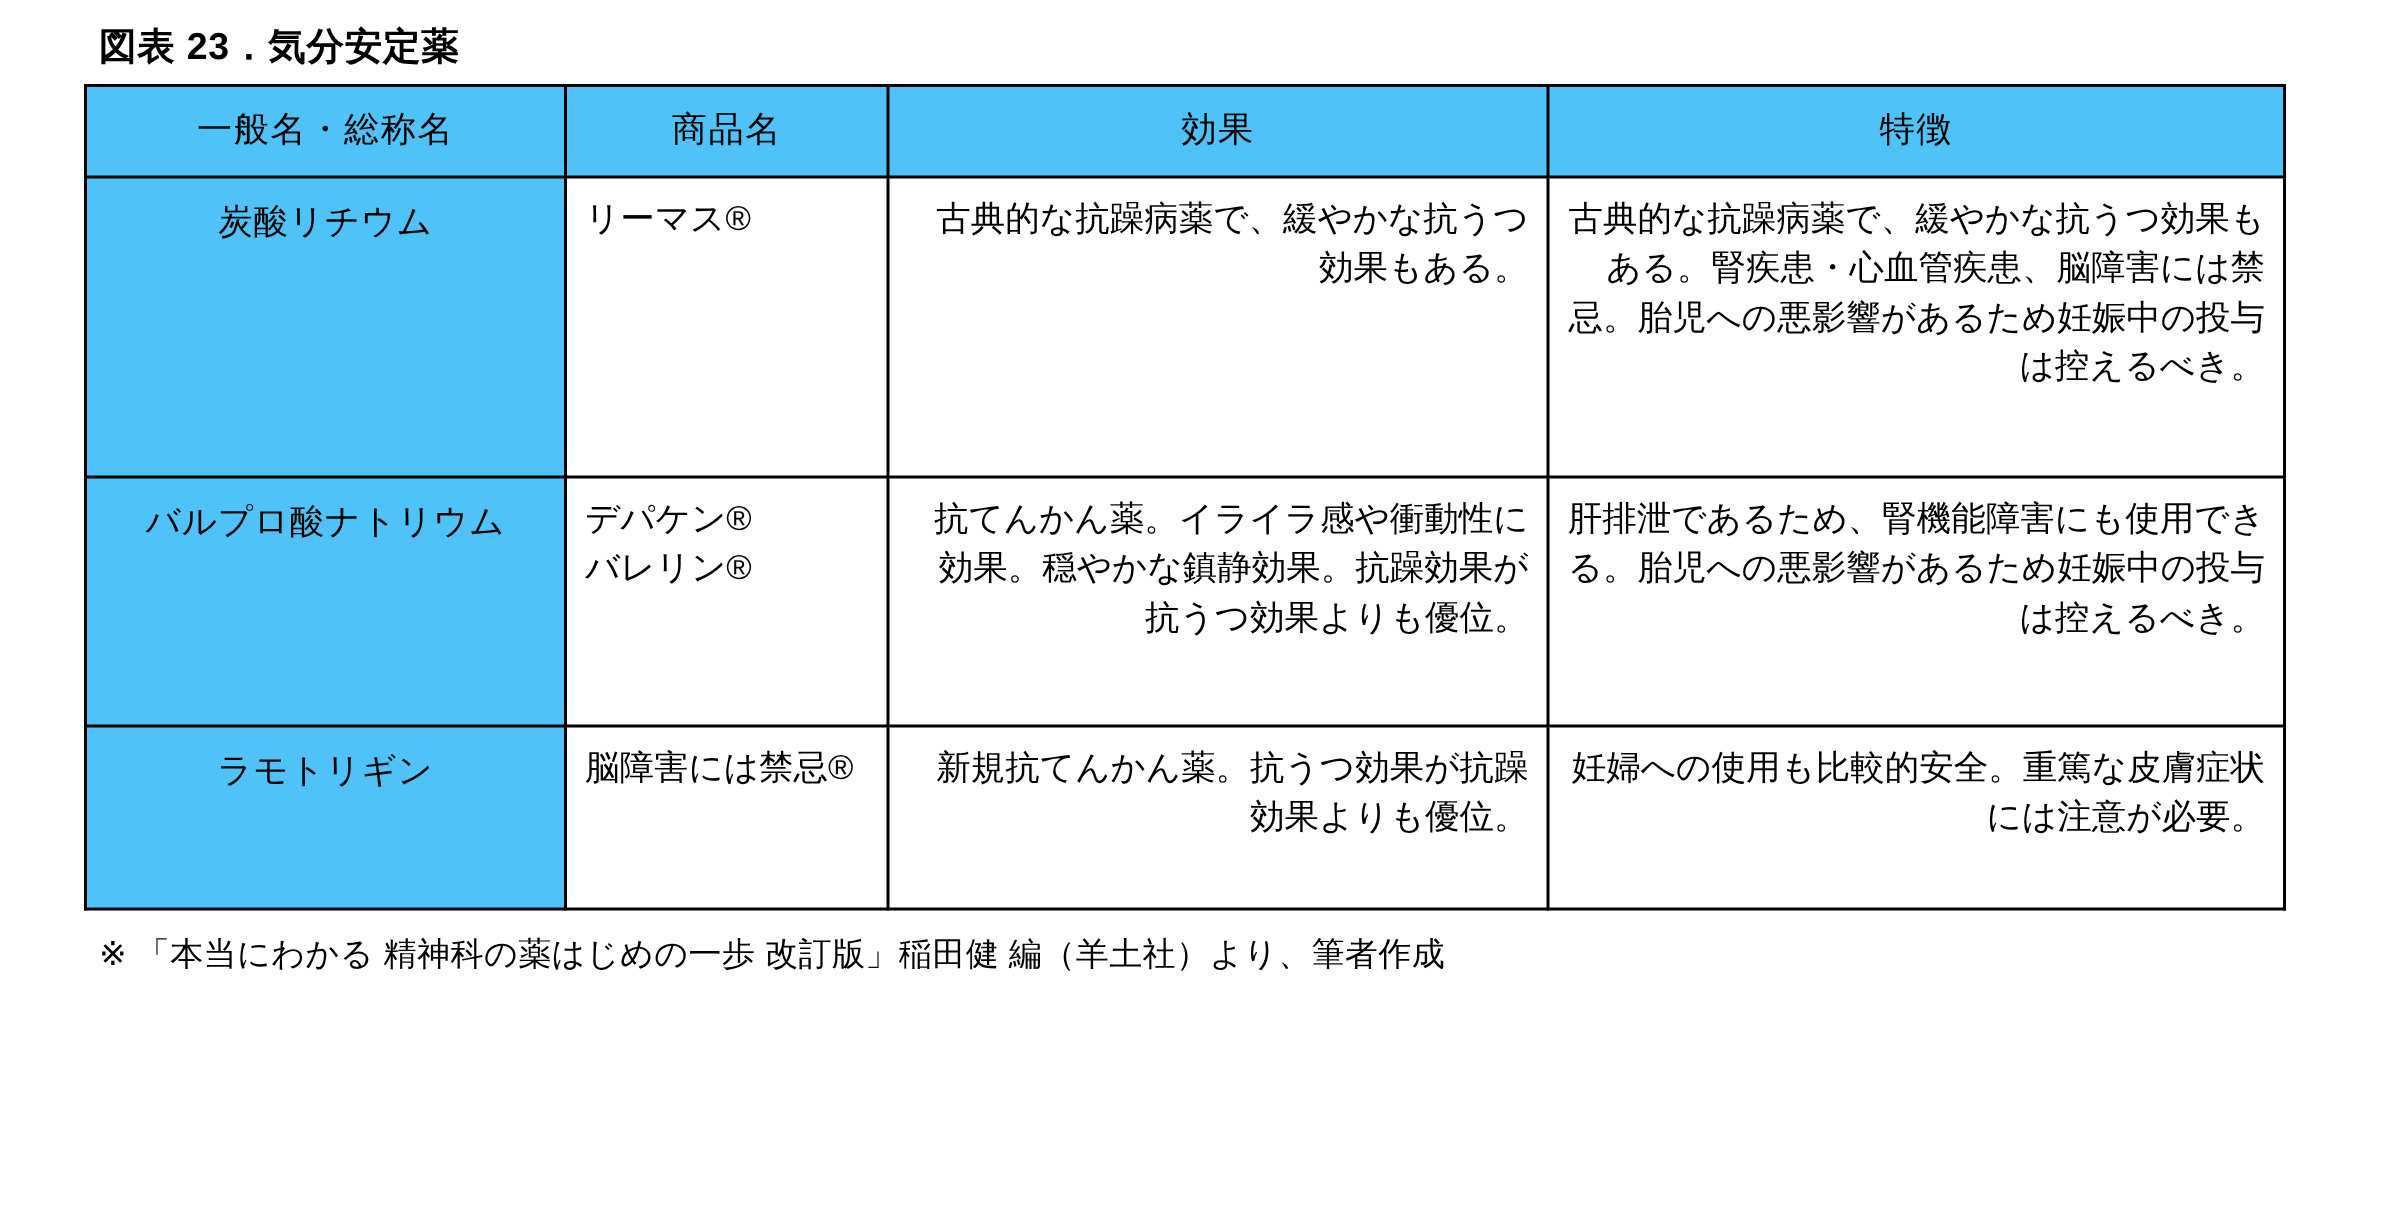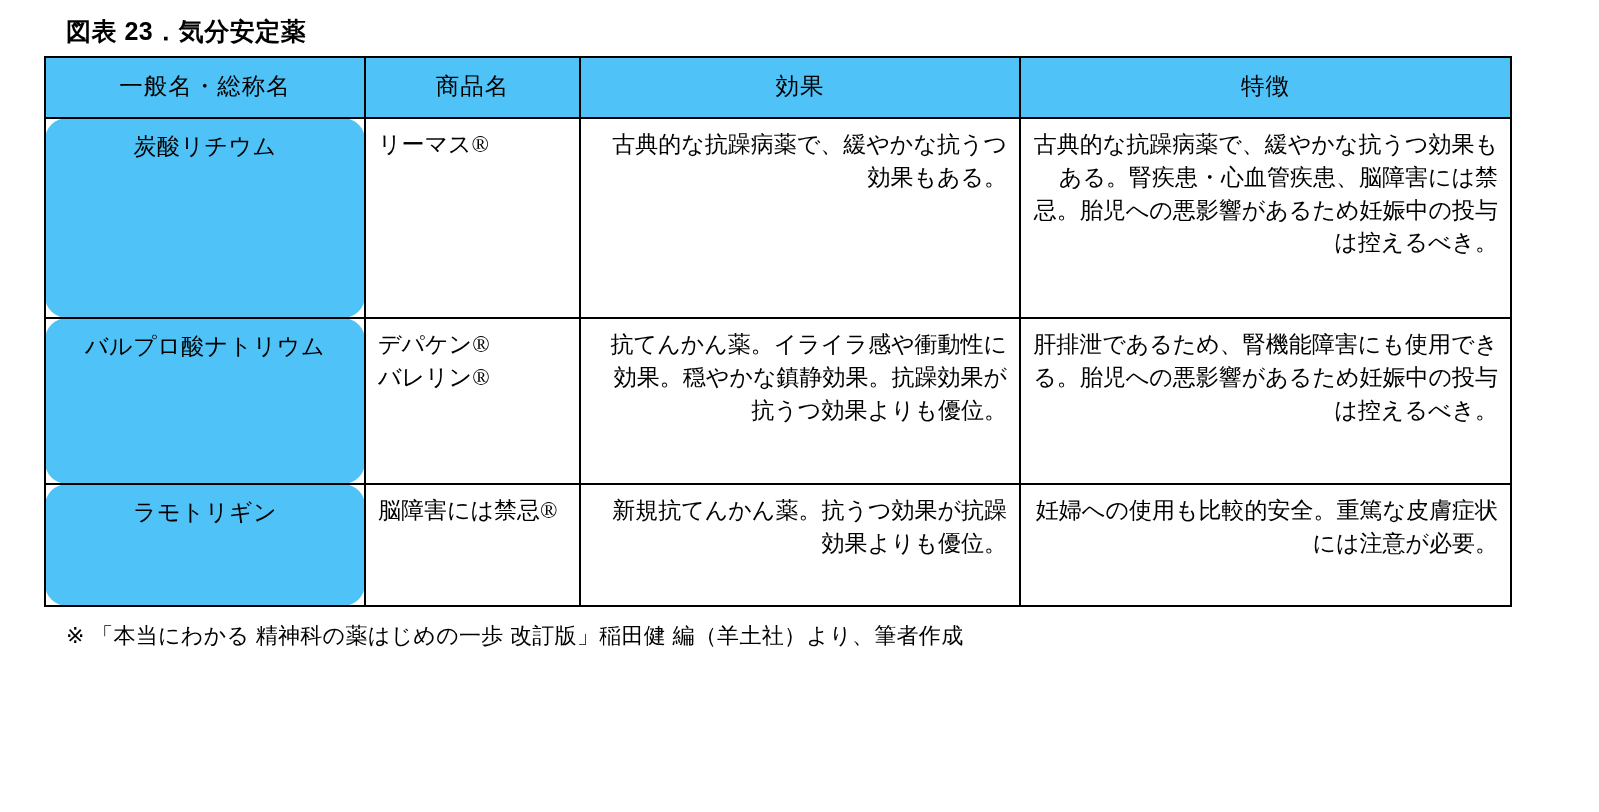--- a/index.html
+++ b/index.html
@@ -26,23 +26,22 @@
     font-weight: bold;
     letter-spacing: 0.5px;
     margin: 8px 0 10px 22px;
     line-height: 1.2;
     white-space: nowrap;
   }
   table.drug-table {
     border-collapse: collapse;
     table-layout: fixed;
     width: 1466px;
-    margin-left: 0;
+    margin-left: 12px;
     border: 2px solid #000000;
-    font-family: Liberation Serif, serif;
   }
   table.drug-table col.c1 { width: 320px; }
   table.drug-table col.c2 { width: 215px; }
   table.drug-table col.c3 { width: 440px; }
   table.drug-table col.c4 { width: 491px; }
 
   table.drug-table th,
   table.drug-table td {
     border: 2px solid #000000;
     vertical-align: top;
@@ -56,21 +55,20 @@
     font-weight: normal;
     padding: 12px 8px 14px 8px;
     font-size: 23.5px;
     letter-spacing: 1px;
   }
   td.generic {
     background: #4FC3F7;
     text-align: center;
     vertical-align: top;
     letter-spacing: 0.5px;
-    border-radius: 22px;
   }
   td.generic .gname {
     display: block;
     padding-top: 2px;
   }
   td.brand .bline {
     display: block;
   }
   td.effect, td.feature {
     text-align: right;

